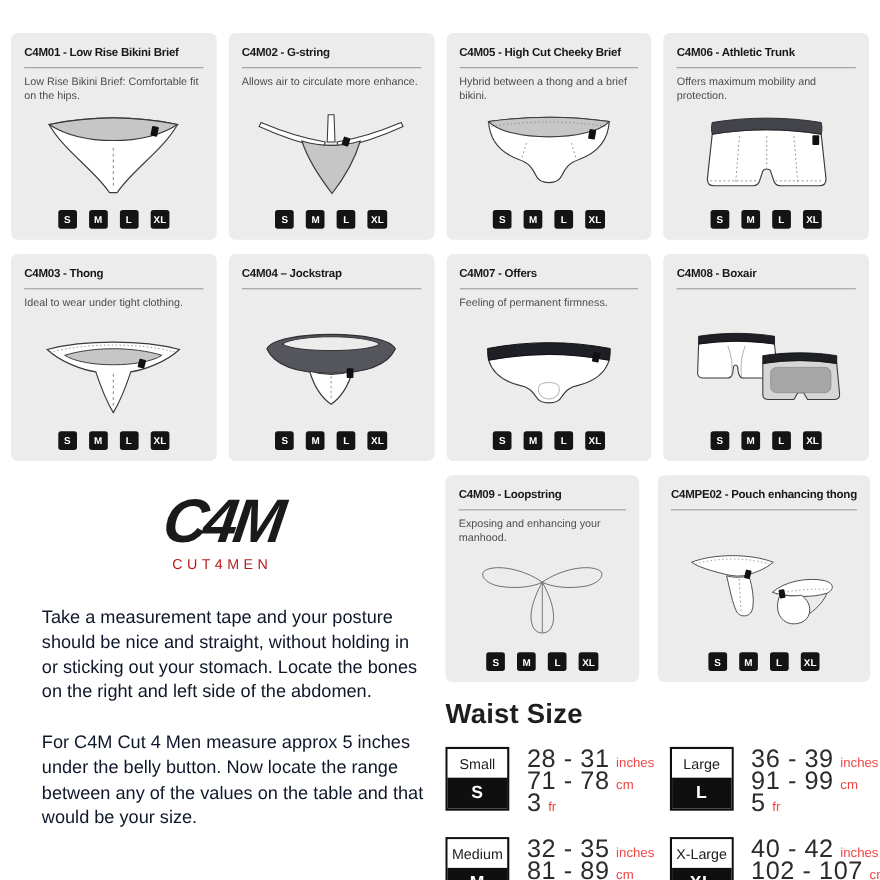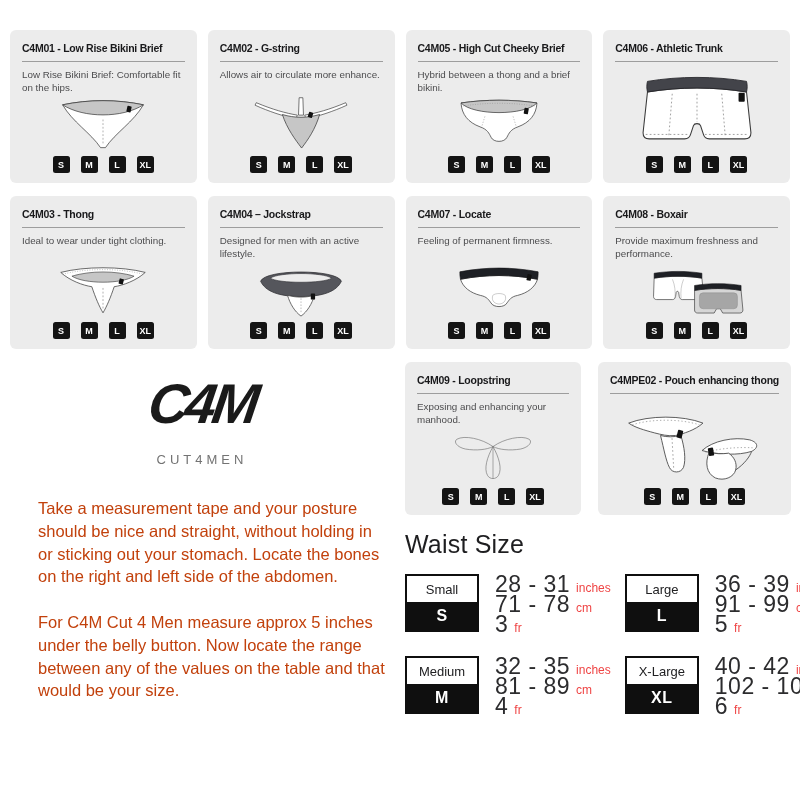--- a/index.html
+++ b/index.html
@@ -1,44 +1,44 @@
 <!DOCTYPE html>
 <html><head>
 <meta charset="utf-8">
 <style>
   * { margin:0; padding:0; box-sizing:border-box; }
   html,body { background:#fff; }
   body { width:800px; height:800px; font-family:"Liberation Sans",sans-serif; color:#1d1d1f; }
   .page { width:800px; height:800px; position:relative; overflow:hidden; background:#fff; }
 
   .top-grid { display:grid; grid-template-columns:repeat(4,1fr); gap:13px 11px; padding:30px 10px 0; }
-  .card { background:#ececec; border-radius:6px; height:153px; padding:12px 12px 10px; display:flex; flex-direction:column; }
+  .card { background:#ececec; border-radius:6px; height:188px; padding:12px 12px 10px; display:flex; flex-direction:column; }
   .card-title { font-size:10.5px; font-weight:bold; letter-spacing:-0.25px; white-space:nowrap; color:#19191b; }
   .card-divider { height:1px; background:#9d9d9d; margin:7px 0; }
   .card-desc { font-size:9.8px; line-height:1.32; color:#4c4c4e; min-height:25px; }
   .card-art { flex:1; display:flex; align-items:center; justify-content:center; min-height:0; }
   .card-art svg { width:152px; max-height:84px; height:100%; }
   .card-sizes { display:flex; justify-content:center; gap:11px; margin-top:3px; }
   .badge { min-width:17px; height:17px; padding:0 3px; background:#141414; color:#fff; font-size:9px; font-weight:bold; display:flex; align-items:center; justify-content:center; border-radius:2.5px; }
 
   .bottom { display:flex; gap:11px; padding:13px 10px 0; }
   .bottom-left { width:384px; flex-shrink:0; }
   .brand { text-align:center; margin-top:14px; }
   .brand-logo { display:inline-block; font-size:56px; font-weight:bold; font-style:italic; letter-spacing:-4px; transform:skewX(-8deg); color:#1a1a1a; line-height:1; }
-  .brand-sub { font-size:13px; letter-spacing:4px; color:#737373; margin-top:20px; }
-  .instructions { margin:30px 0 0 28px; width:348px; font-size:16.5px; line-height:1.38; color:#c2410c; }
+  .brand-sub { font-size:13px; letter-spacing:4px; color:#b91c1c; margin-top:3px; }
+  .instructions { margin:30px 0 0 28px; width:348px; font-size:16.5px; line-height:1.38; color:#0f172a; }
   .instructions p + p { margin-top:23px; }
 
   .bottom-right { flex:1; min-width:0; }
   .row3 { display:grid; grid-template-columns:repeat(2,1fr); gap:17px; }
   .waist { margin-top:15px; }
-  .waist-title { font-size:25px; font-weight:400; color:#1e1e20; letter-spacing:0.2px; }
+  .waist-title { font-size:25px; font-weight:700; color:#1e1e20; letter-spacing:0.2px; }
   .ws-grid { display:grid; grid-template-columns:1fr 1fr; gap:22px 14px; margin-top:15px; }
   .ws-entry { display:flex; gap:16px; }
-  .ws-box { width:74px; height:58px; border:2px solid #0f0f0f; flex-shrink:0; background:#fff; }
+  .ws-box { width:58px; height:58px; border:2px solid #0f0f0f; flex-shrink:0; background:#fff; }
   .ws-box-top { height:26px; background:#fff; display:flex; align-items:center; justify-content:center; font-size:13px; color:#212123; }
   .ws-box-bottom { height:28px; background:#0f0f0f; color:#fff; display:flex; align-items:center; justify-content:center; font-size:16px; font-weight:bold; letter-spacing:0.5px; }
   .ws-vals { display:flex; flex-direction:column; }
   .ws-line { display:flex; align-items:baseline; height:20px; }
   .ws-num { font-size:23px; line-height:20px; color:#2c2c2e; letter-spacing:0.5px; white-space:nowrap; }
   .ws-unit { font-size:12px; color:#ef4444; margin-left:6px; }
 </style>
 </head>
 <body>
 
@@ -105,20 +105,21 @@
         <span class="badge">S</span>
         <span class="badge">M</span>
         <span class="badge">L</span>
         <span class="badge">XL</span>
       </div>
     </div>
 
     <div class="card">
       <h3 class="card-title">C4M06 - Athletic Trunk</h3>
       <div class="card-divider"></div>
+      <p class="card-desc">Offers maximum mobility and protection.</p>
       <div class="card-art">
         <svg viewBox="0 0 160 95">
           <path d="M24,26 C60,20 100,20 136,26 L141,72 C141,77 138,79 134,79 L94,79 C90,79 88,77 87,73 L84,64 C83,61 77,61 76,64 L73,73 C72,77 70,79 66,79 L26,79 C22,79 19,77 19,72 Z" fill="#fff" stroke="#3a3a3a" stroke-width="1.2"></path>
           <path d="M24,14 C60,8 100,8 136,14 C137,18 137,22 136,26 C100,20 60,20 24,26 C23,22 23,18 24,14 Z" fill="#43444a" stroke="#26262b" stroke-width="1"></path>
           <line x1="52" y1="28" x2="48" y2="77" stroke="#8a8a8a" stroke-width="0.9" stroke-dasharray="2 2.5"></line>
           <line x1="108" y1="28" x2="112" y2="77" stroke="#8a8a8a" stroke-width="0.9" stroke-dasharray="2 2.5"></line>
           <line x1="80" y1="28" x2="80" y2="60" stroke="#8a8a8a" stroke-width="0.9" stroke-dasharray="2 2.5"></line>
           <line x1="22" y1="74" x2="71" y2="74" stroke="#8a8a8a" stroke-width="0.9" stroke-dasharray="2 2.5"></line>
           <line x1="89" y1="74" x2="138" y2="74" stroke="#8a8a8a" stroke-width="0.9" stroke-dasharray="2 2.5"></line>
           <rect x="127" y="27" width="7" height="10" rx="1" fill="#111"></rect>
@@ -149,40 +150,39 @@
         <span class="badge">S</span>
         <span class="badge">M</span>
         <span class="badge">L</span>
         <span class="badge">XL</span>
       </div>
     </div>
 
     <div class="card">
       <h3 class="card-title">C4M04 – Jockstrap</h3>
       <div class="card-divider"></div>
-      <p class="card-desc">Designed for men with an active lifestyle.</p>
       <div class="card-art">
         <svg viewBox="0 0 160 95">
           <path d="M14,33 C22,13 138,13 146,33 C138,50 116,58 80,58 C44,58 22,50 14,33 Z" fill="#55565c" stroke="#2e2e33" stroke-width="1.2"></path>
           <path d="M30,28 C44,18 116,18 130,28 C118,37 42,37 30,28 Z" fill="#ececec" stroke="#2e2e33" stroke-width="1"></path>
           <path d="M58,56 C72,60 88,60 102,56 C98,70 90,83 80,90 C70,83 62,70 58,56 Z" fill="#fff" stroke="#3a3a3a" stroke-width="1.2"></path>
           <line x1="80" y1="61" x2="80" y2="86" stroke="#8a8a8a" stroke-width="0.9" stroke-dasharray="2.5 2.5"></line>
           <rect x="96" y="53" width="7" height="10" rx="1" fill="#111"></rect>
         </svg>
       </div>
       <div class="card-sizes">
         <span class="badge">S</span>
         <span class="badge">M</span>
         <span class="badge">L</span>
         <span class="badge">XL</span>
       </div>
     </div>
 
     <div class="card">
-      <h3 class="card-title">C4M07 - Locate</h3>
+      <h3 class="card-title">C4M07 - Offers</h3>
       <div class="card-divider"></div>
       <p class="card-desc">Feeling of permanent firmness.</p>
       <div class="card-art">
         <svg viewBox="0 0 160 95">
           <path d="M18,31 C60,23 100,23 142,31 C138,44 126,53 110,57 C99,59 96,65 93,69 C89,77 71,77 67,69 C64,65 61,59 50,57 C34,53 22,44 18,31 Z" fill="#fff" stroke="#3a3a3a" stroke-width="1.2"></path>
           <path d="M17,19 C60,11 100,11 143,19 C143,23 143,27 142,31 C100,23 60,23 18,31 C17,27 17,23 17,19 Z" fill="#1e2025" stroke="#101114" stroke-width="1"></path>
           <path d="M70,57 C74,53 86,53 90,57 C92,63 90,70 80,71 C70,70 68,63 70,57 Z" fill="none" stroke="#9a9a9a" stroke-width="0.8"></path>
           <rect x="125" y="23" width="7" height="10" rx="1" fill="#111" transform="rotate(12 128 28)"></rect>
         </svg>
       </div>
@@ -190,21 +190,20 @@
         <span class="badge">S</span>
         <span class="badge">M</span>
         <span class="badge">L</span>
         <span class="badge">XL</span>
       </div>
     </div>
 
     <div class="card">
       <h3 class="card-title">C4M08 - Boxair</h3>
       <div class="card-divider"></div>
-      <p class="card-desc">Provide maximum freshness and performance.</p>
       <div class="card-art">
         <svg viewBox="0 0 160 95">
           <path d="M10,28 C36,24 62,24 88,28 L91,58 C91,61 89,63 86,63 L56,63 C53,63 52,61 51,58 L50,51 C49,49 47,49 46,51 L45,58 C44,61 43,63 40,63 L14,63 C11,63 9,61 9,58 Z" fill="#fff" stroke="#3a3a3a" stroke-width="1.1"></path>
           <path d="M10,20 C36,16 62,16 88,20 L88,28 C62,24 36,24 10,28 Z" fill="#1e2025" stroke="#101114" stroke-width="0.9"></path>
           <path d="M40,30 C44,40 45,50 44,61" fill="none" stroke="#9a9a9a" stroke-width="0.8"></path>
           <path d="M58,30 C54,40 53,50 54,61" fill="none" stroke="#9a9a9a" stroke-width="0.8"></path>
           <path d="M76,48 C100,44 128,44 152,48 L155,80 C155,83 153,85 150,85 L122,85 L118,78 L112,78 L108,85 L81,85 C78,85 76,83 76,80 Z" fill="#d6d6d6" stroke="#3a3a3a" stroke-width="1.1"></path>
           <path d="M76,40 C100,36 128,36 152,40 L152,48 C128,44 100,44 76,48 Z" fill="#1e2025" stroke="#101114" stroke-width="0.9"></path>
           <rect x="84" y="52" width="62" height="26" rx="6" fill="#a6a6a6" stroke="#8c8c8c" stroke-width="0.8"></rect>
         </svg>

